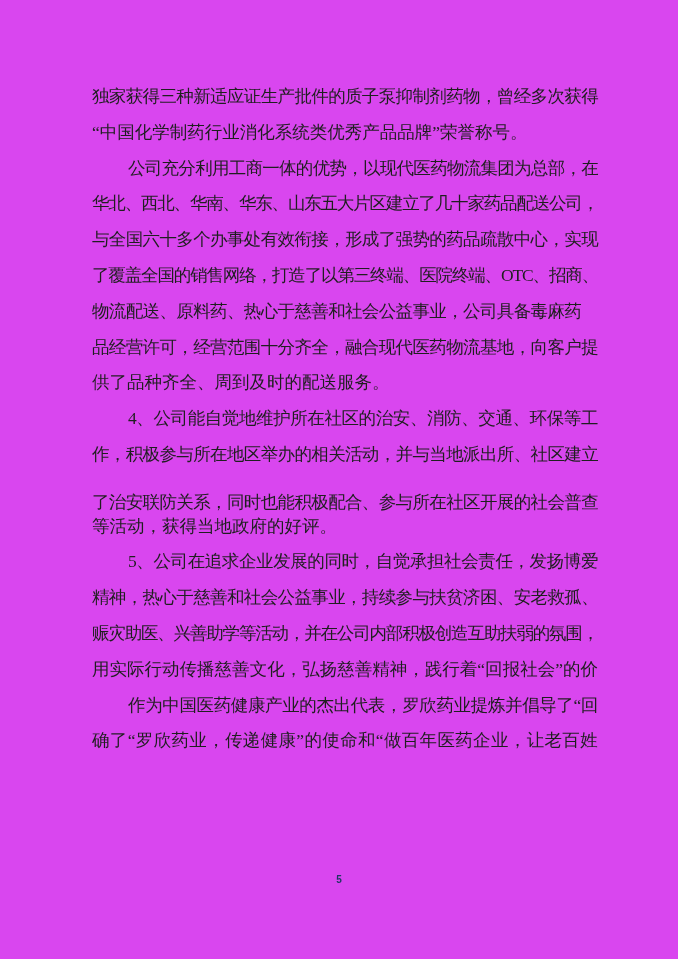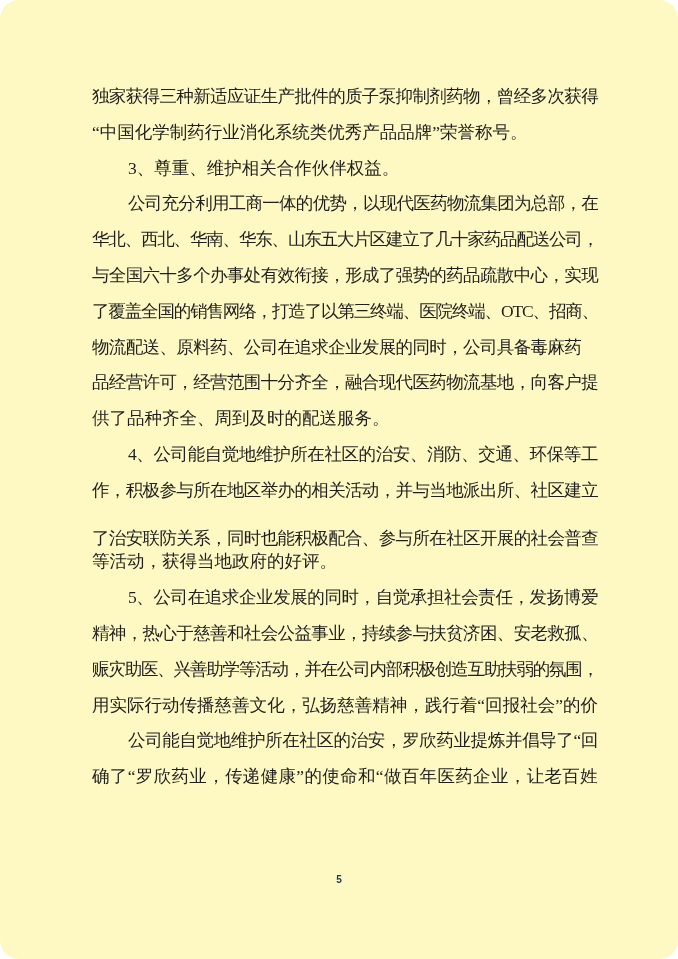--- a/index.html
+++ b/index.html
@@ -46,37 +46,36 @@
     width: 678px;
     text-align: center;
     font-family: "Liberation Sans", "DejaVu Sans", sans-serif;
     font-size: 10px;
     font-weight: bold;
   }
 </style>
 </head>
 <body>
 
-<div class="sheet" style="background: #fef9c3; border-radius: 19px;">
+<div class="sheet" style="background: #d946ef;">
   <div class="doc-body" id="doc-body" style="color: rgb(31, 31, 31);">
       <div class="line fill"><span style="letter-spacing: -0.633px;">独家获得三种新适应证生产批件的质子泵抑制剂药物，曾经多次获得</span></div>
       <div class="line"><span>“中国化学制药行业消化系统类优秀产品品牌”荣誉称号。</span></div>
-      <div class="line indent"><span>3、尊重、维护相关合作伙伴权益。</span></div>
       <div class="line indent fill"><span style="letter-spacing: -0.714px;">公司充分利用工商一体的优势，以现代医药物流集团为总部，在</span></div>
       <div class="line fill"><span style="letter-spacing: -1.177px;">华北、西北、华南、华东、山东五大片区建立了几十家药品配送公司，</span></div>
       <div class="line fill"><span style="letter-spacing: -0.633px;">与全国六十多个办事处有效衔接，形成了强势的药品疏散中心，实现</span></div>
       <div class="line fill"><span style="letter-spacing: -1.141px;">了覆盖全国的销售网络，打造了以第三终端、医院终端、OTC、招商、</span></div>
-      <div class="line fill"><span style="letter-spacing: -0.633px;">物流配送、原料药、公司在追求企业发展的同时，公司具备毒麻药</span></div>
+      <div class="line fill"><span style="letter-spacing: -0.633px;">物流配送、原料药、热心于慈善和社会公益事业，公司具备毒麻药</span></div>
       <div class="line fill"><span style="letter-spacing: -0.633px;">品经营许可，经营范围十分齐全，融合现代医药物流基地，向客户提</span></div>
       <div class="line"><span>供了品种齐全、周到及时的配送服务。</span></div>
       <div class="line indent fill"><span style="letter-spacing: -0.402px;">4、公司能自觉地维护所在社区的治安、消防、交通、环保等工</span></div>
       <div class="line fill"><span style="letter-spacing: -0.633px;">作，积极参与所在地区举办的相关活动，并与当地派出所、社区建立</span></div>
       <div class="line fill"><span style="letter-spacing: -0.633px; margin-top: 12px;">了治安联防关系，同时也能积极配合、参与所在社区开展的社会普查</span></div>
       <div class="line"><span>等活动，获得当地政府的好评。</span></div>
       <div class="line indent fill"><span style="letter-spacing: -0.402px;">5、公司在追求企业发展的同时，自觉承担社会责任，发扬博爱</span></div>
       <div class="line fill"><span style="letter-spacing: -0.633px;">精神，热心于慈善和社会公益事业，持续参与扶贫济困、安老救孤、</span></div>
       <div class="line fill"><span style="letter-spacing: -1.177px;">赈灾助医、兴善助学等活动，并在公司内部积极创造互助扶弱的氛围，</span></div>
       <div class="line fill"><span style="letter-spacing: 0.015px;">用实际行动传播慈善文化，弘扬慈善精神，践行着“回报社会”的价</span></div>
-      <div class="line indent fill"><span style="letter-spacing: -0.367px;">公司能自觉地维护所在社区的治安，罗欣药业提炼并倡导了“回</span></div>
+      <div class="line indent fill"><span style="letter-spacing: -0.367px;">作为中国医药健康产业的杰出代表，罗欣药业提炼并倡导了“回</span></div>
       <div class="line fill"><span style="letter-spacing: 0.34px;">确了“罗欣药业，传递健康”的使命和“做百年医药企业，让老百姓</span></div>
     </div>
   <div class="pagenum" style="color: rgb(31, 56, 100);">5</div>
 </div>
 
 </body></html>

